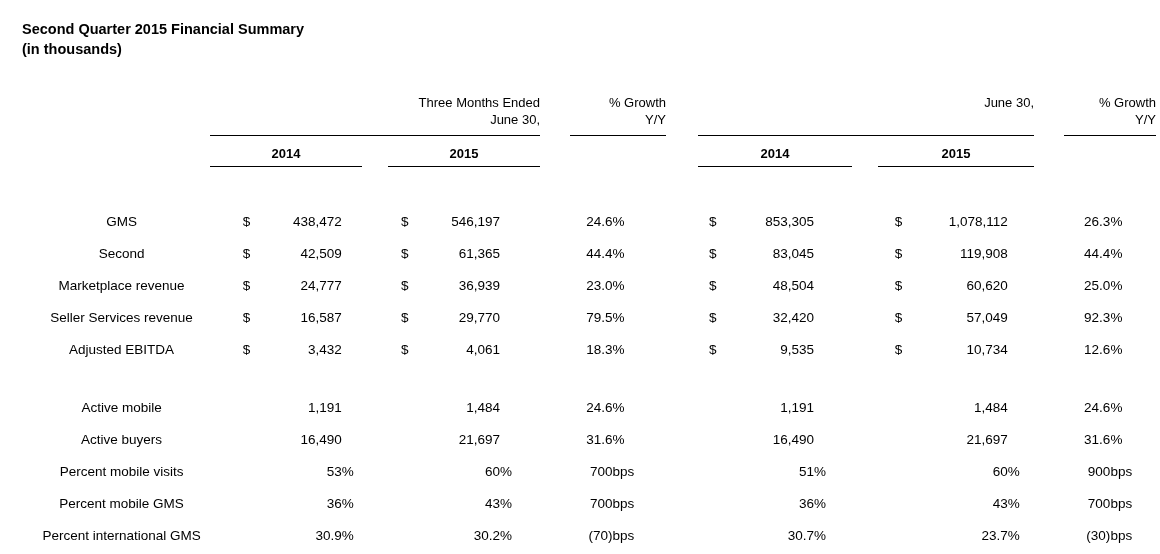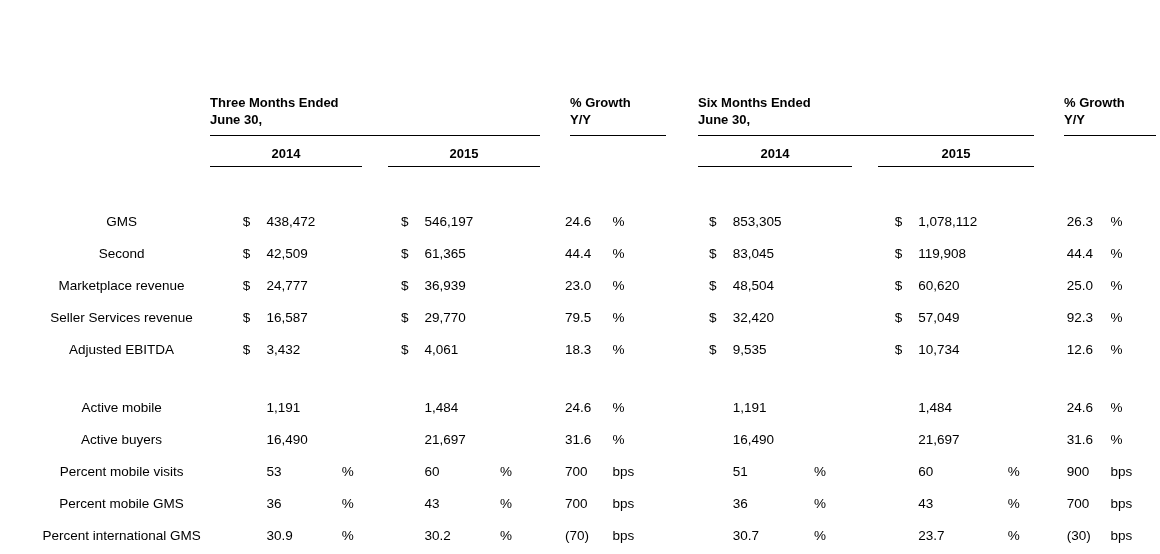--- a/index.html
+++ b/index.html
@@ -32,22 +32,22 @@
     font-size: 14.5px;
     font-weight: bold;
     line-height: 20px;
     white-space: nowrap;
   }
 
   
   .hdr {
     position: absolute;
     font-size: 13px;
-    font-weight: bold;
-    text-align: left;
+    font-weight: normal;
+    text-align: right;
     white-space: nowrap;
     line-height: 17px;
   }
   .hdr-2line { }
 
   .rule {
     position: absolute;
     border-top: 1.6px solid #000;
     height: 0;
   }
@@ -75,50 +75,53 @@
     height: 32px;
     vertical-align: middle;
     white-space: nowrap;
     font-weight: normal;
   }
   tr.spacer td { height: 26px; }
 
   
   .c-label   { width: 200px; padding-left: 22px !important; text-align: center; }
 
-  .num { }
+  .num { text-align: right; }
   .sym { text-align: left; }
   .unit { text-align: left; }
 </style>
 </head>
 <body>
 
 <div id="page">
 
+  <div class="title-block">
+    <div class="title-line">Second Quarter 2015 Financial Summary</div>
+    <div class="title-line">(in thousands)</div>
+  </div>
 
   <div class="hdr hdr-2line" style="left:210px; top:94px; width:330px;">
     <div>Three Months Ended</div>
     <div>June 30,</div>
   </div>
   <div class="rule" style="left:210px; top:135px; width:330px;"></div>
 
   <div class="yr" style="left:210px; top:146px; width:152px;">2014</div>
   <div class="rule" style="left:210px; top:166px; width:152px;"></div>
 
   <div class="yr" style="left:388px; top:146px; width:152px;">2015</div>
   <div class="rule" style="left:388px; top:166px; width:152px;"></div>
 
   <div class="hdr hdr-2line" style="left:570px; top:94px; width:96px;">
     <div>% Growth</div>
     <div>Y/Y</div>
   </div>
   <div class="rule" style="left:570px; top:135px; width:96px;"></div>
 
   <div class="hdr hdr-2line" style="left:698px; top:94px; width:336px;">
-    <div>Six Months Ended</div>
     <div>June 30,</div>
   </div>
   <div class="rule" style="left:698px; top:135px; width:336px;"></div>
 
   <div class="yr" style="left:698px; top:146px; width:154px;">2014</div>
   <div class="rule" style="left:698px; top:166px; width:154px;"></div>
 
   <div class="yr" style="left:878px; top:146px; width:156px;">2015</div>
   <div class="rule" style="left:878px; top:166px; width:156px;"></div>
 

